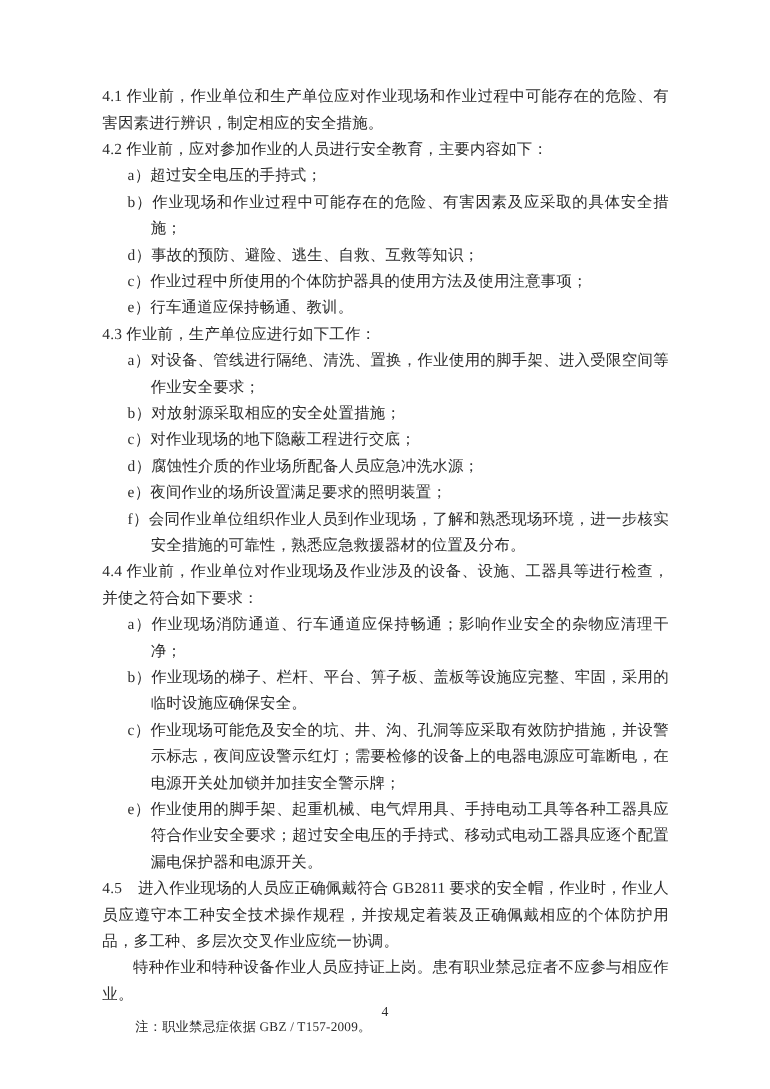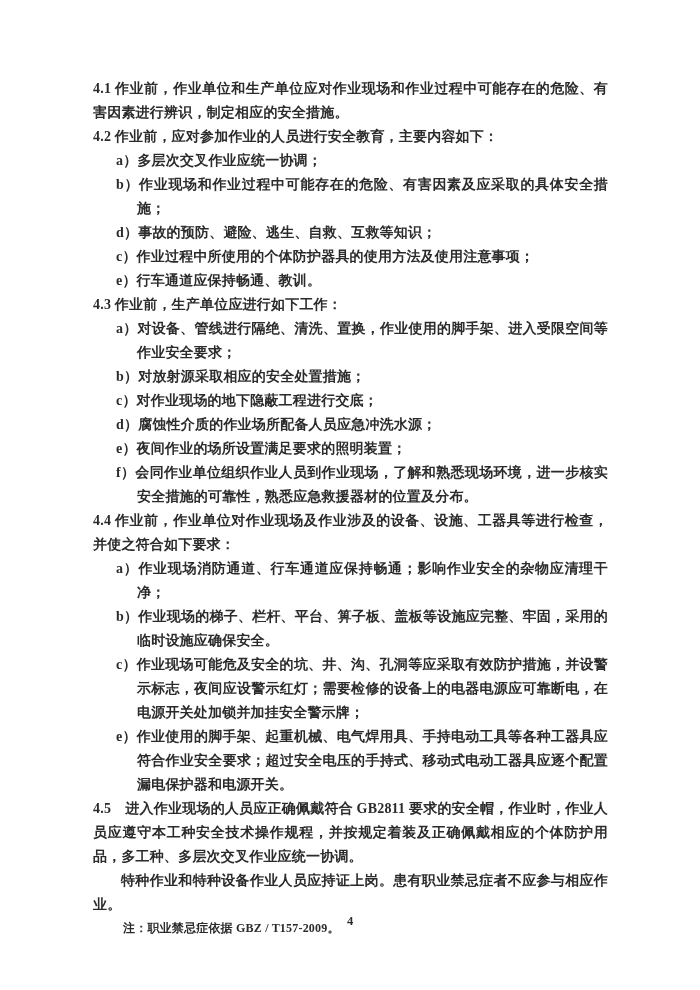--- a/index.html
+++ b/index.html
@@ -8,21 +8,20 @@
     background: #ffffff;
   }
   .page {
     position: relative;
     width: 700px;
     height: 966px;
     background: #ffffff;
     overflow: hidden;
     font-family: "Liberation Serif", "DejaVu Serif", serif;
     color: #2b2b2b;
-    font-weight: bold;
   }
   .doc-body {
     position: absolute;
     left: 93px;
     top: 77px;
     width: 515px;
     font-size: 14px;
     line-height: 24px;
     text-align: justify;
     letter-spacing: 0.2px;
@@ -38,20 +37,21 @@
     padding-left: 44px;
     text-indent: -21px;
   }
   
   p.t-indent { text-indent: 2em; }
   
   p.t-note {
     font-size: 12px;
     line-height: 22px;
     padding-left: 30px;
+    margin-top: 5px;
     text-indent: 0;
   }
   .page-footer {
     position: absolute;
     left: 0;
     top: 911px;
     width: 100%;
     text-align: center;
   }
   .page-number {
@@ -59,21 +59,21 @@
     color: #2b2b2b;
   }
 </style>
 </head>
 <body>
 
 <div class="page">
   <main class="doc-body" id="doc-body">
       <p class="para t-section">4.1 作业前，作业单位和生产单位应对作业现场和作业过程中可能存在的危险、有害因素进行辨识，制定相应的安全措施。</p>
       <p class="para t-section">4.2 作业前，应对参加作业的人员进行安全教育，主要内容如下：</p>
-      <p class="para t-list-item">a）多层次交叉作业应统一协调；</p>
+      <p class="para t-list-item">a）超过安全电压的手持式；</p>
       <p class="para t-list-item">b）作业现场和作业过程中可能存在的危险、有害因素及应采取的具体安全措施；</p>
       <p class="para t-list-item">d）事故的预防、避险、逃生、自救、互救等知识；</p>
       <p class="para t-list-item">c）作业过程中所使用的个体防护器具的使用方法及使用注意事项；</p>
       <p class="para t-list-item">e）行车通道应保持畅通、教训。</p>
       <p class="para t-section">4.3 作业前，生产单位应进行如下工作：</p>
       <p class="para t-list-item">a）对设备、管线进行隔绝、清洗、置换，作业使用的脚手架、进入受限空间等作业安全要求；</p>
       <p class="para t-list-item">b）对放射源采取相应的安全处置措施；</p>
       <p class="para t-list-item">c）对作业现场的地下隐蔽工程进行交底；</p>
       <p class="para t-list-item">d）腐蚀性介质的作业场所配备人员应急冲洗水源；</p>
       <p class="para t-list-item">e）夜间作业的场所设置满足要求的照明装置；</p>

